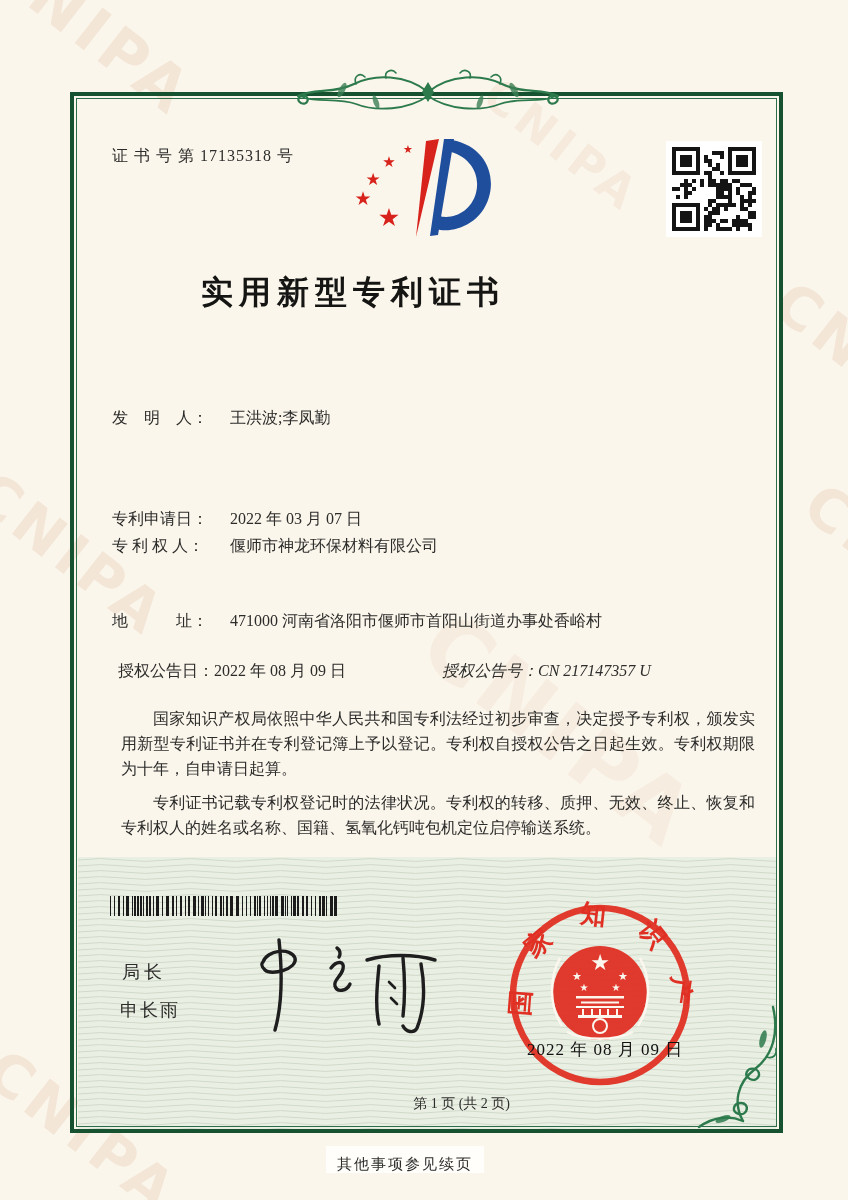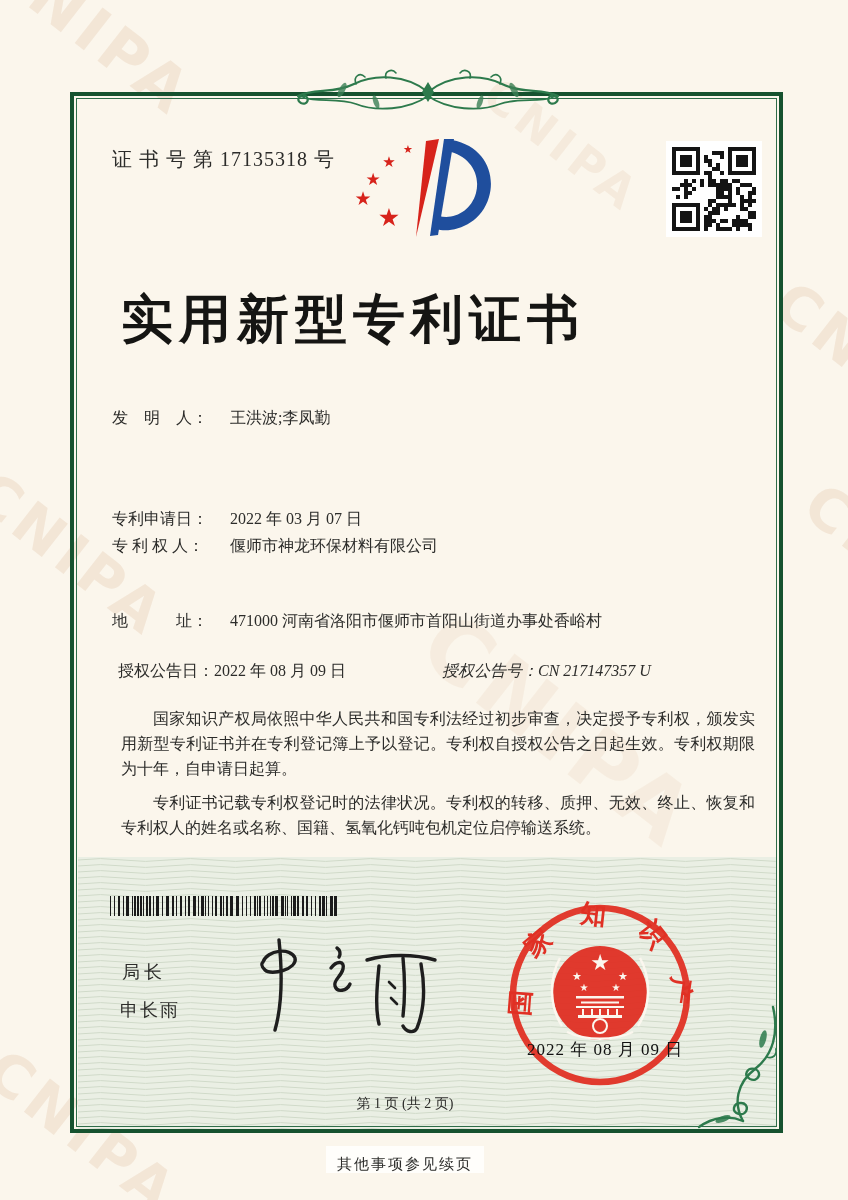--- a/index.html
+++ b/index.html
@@ -15,44 +15,44 @@
   .wm5{left:788px;top:532px;font-size:58px;}
   .wm6{left:-30px;top:1098px;font-size:58px;}
   .wm7{left:400px;top:680px;font-size:86px;opacity:.35;}
   
   .wavy{position:absolute;left:78px;top:857px;width:698px;height:272px;}
   
   .frame{position:absolute;left:70px;top:92px;width:713px;height:1041px;box-sizing:border-box;
          border:4px solid #16522f;}
   .frame-inner{position:absolute;left:2px;top:2px;right:2px;bottom:2px;border:1.5px solid #2e6d49;}
   
-  .cert-no{position:absolute;left:112px;top:146px;font-size:20px;letter-spacing:1px;}
+  .cert-no{position:absolute;left:112px;top:146px;font-size:16px;letter-spacing:1px;}
   .logo{position:absolute;left:342px;top:133px;}
   .qr{position:absolute;left:666px;top:141px;width:96px;height:96px;background:#fff;}
   .qr svg{position:absolute;left:6px;top:6px;}
-  .title{position:absolute;left:70px;top:250px;width:566px;text-align:center;font-size:52px;
+  .title{position:absolute;left:70px;top:250px;width:566px;text-align:center;font-size:32px;
          font-weight:700;letter-spacing:6px;color:#151513;}
   
   .row{position:absolute;left:112px;font-size:16px;white-space:nowrap;}
   .row .lbl{display:inline-block;min-width:118px;}
   .r0{top:356px}.r1{top:408px}.r2{top:459px}.r3{top:509px}.r4{top:536px}.r5{top:611px}
   .grant{position:absolute;left:112px;top:661px;font-size:16px;white-space:nowrap;width:650px;margin-left:6px;}
   .grant .pair2{position:absolute;left:324px;top:0;font-style:italic;}
   
   .body-text{position:absolute;left:112px;top:697px;width:652px;font-size:16px;line-height:25px;
              text-align:justify;}
   .body-text p{margin:9px;text-indent:2em;}
   
   .barcode{position:absolute;left:110px;top:896px;}
   .role{position:absolute;left:122px;top:960px;font-size:18px;letter-spacing:4px;}
   .officer{position:absolute;left:120px;top:998px;font-size:18px;letter-spacing:2px;}
   .signature{position:absolute;left:245px;top:934px;}
   .seal{position:absolute;left:505px;top:900px;}
   .seal-date{position:absolute;left:527px;top:1038px;font-size:17px;letter-spacing:1px;color:#111;z-index:5;}
-  .page-no{position:absolute;left:300px;top:1095px;width:210px;text-align:center;font-size:14px;}
+  .page-no{position:absolute;left:300px;top:1095px;width:210px;text-align:right;font-size:14px;}
   .footer-note{position:absolute;left:326px;top:1146px;width:158px;height:27px;background:#fffefb;
                text-align:center;line-height:36px;font-size:15px;letter-spacing:2px;}
   .flourish-top{position:absolute;left:290px;top:66px;}
   .flourish-corner{position:absolute;left:693px;top:1003px;}
 </style>
 </head>
 <body>
 
 <div class="page">
 

